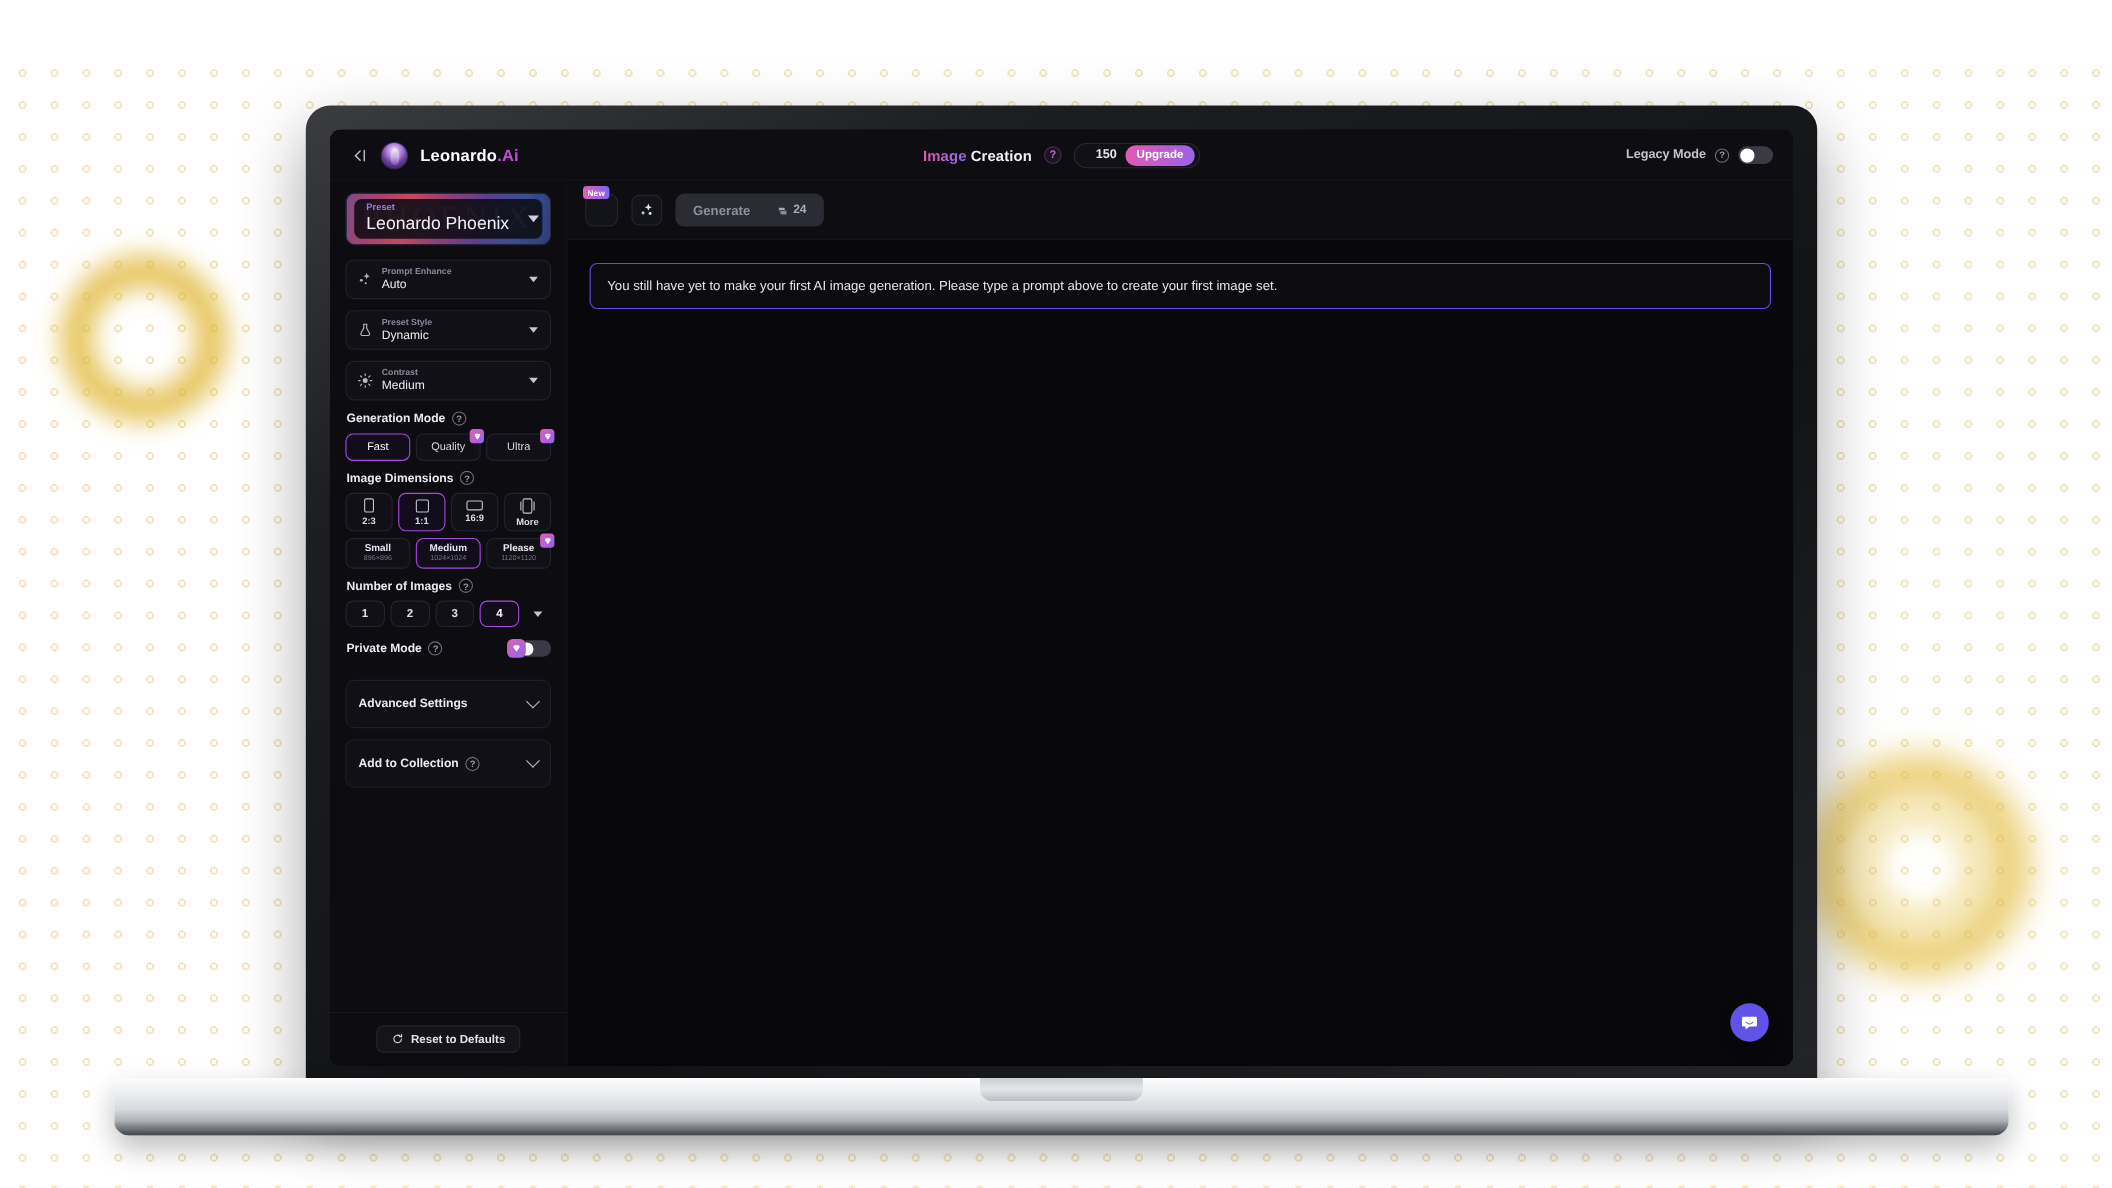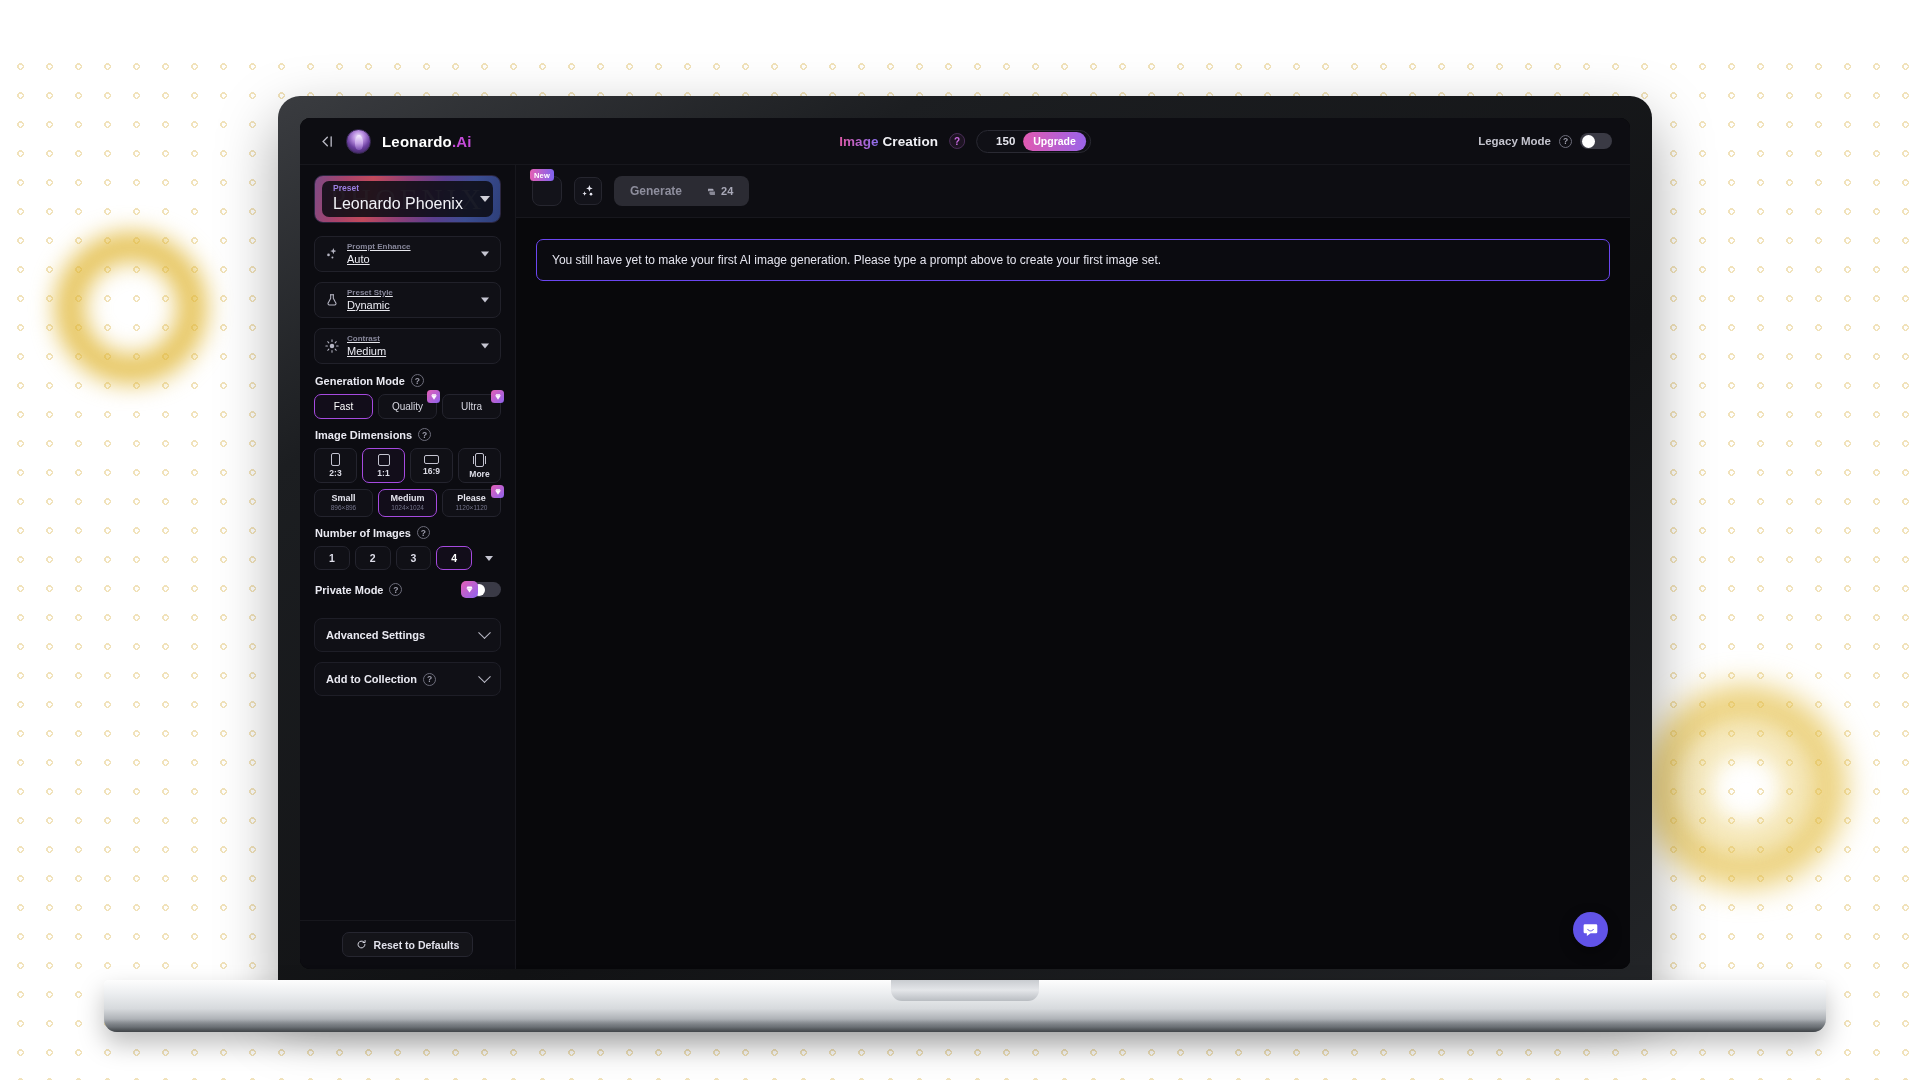--- a/index.html
+++ b/index.html
@@ -311,21 +311,21 @@
     padding: 0 30px 0 10px;
     gap: 8px;
     cursor: pointer;
   }
   .sel-icon {
     width: 14px; height: 14px;
     color: #b6b6c4;
     display: flex; align-items: center; justify-content: center;
     flex: 0 0 14px;
   }
-  .sel-text { display: flex; flex-direction: column; justify-content: center; text-decoration: underline; }
+  .sel-text { display: flex; flex-direction: column; justify-content: center; }
   .sel-label { font-size: 8px; color: #87879a; font-weight: 600; line-height: 1.25; }
   .sel-value { font-size: 11px; color: #ececf3; line-height: 1.3; }
   .caret-sm {
     position: absolute;
     right: 11px; top: 50%;
     transform: translateY(-50%);
     width: 0; height: 0;
     border-left: 4.5px solid transparent;
     border-right: 4.5px solid transparent;
     border-top: 5.5px solid #c6c6d2;
@@ -457,21 +457,21 @@
     position: relative;
     cursor: pointer;
   }
   .toggle-dark .knob {
     position: absolute; left: 1.5px; top: 1.5px;
     width: 12px; height: 12px; border-radius: 50%;
     background: #fff;
   }
 
   .accordion {
-    height: 34px;
+    height: 44px;
     border-radius: 8px;
     border: 1px solid #1e1e27;
     background: #101016;
     display: flex; align-items: center;
     padding: 0 11px;
     gap: 6px;
     cursor: pointer;
   }
   .accordion + .accordion { margin-top: 10px; }
   .accordion-title { font-size: 11px; font-weight: 700; color: #eaeaf2; }

